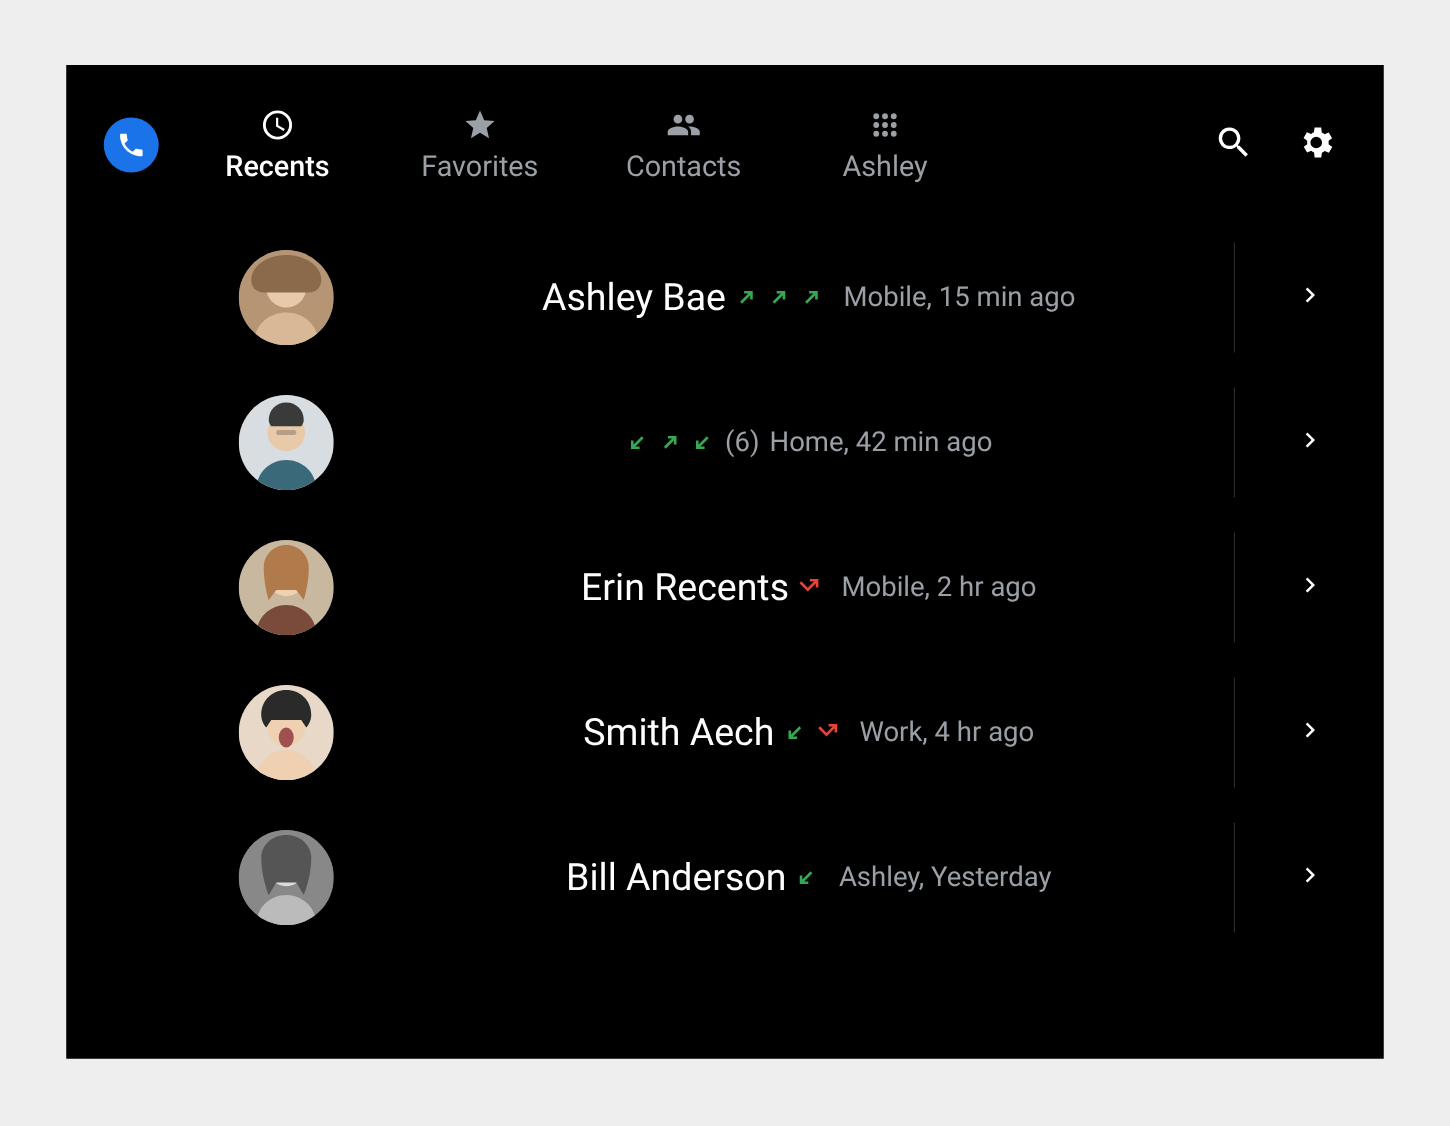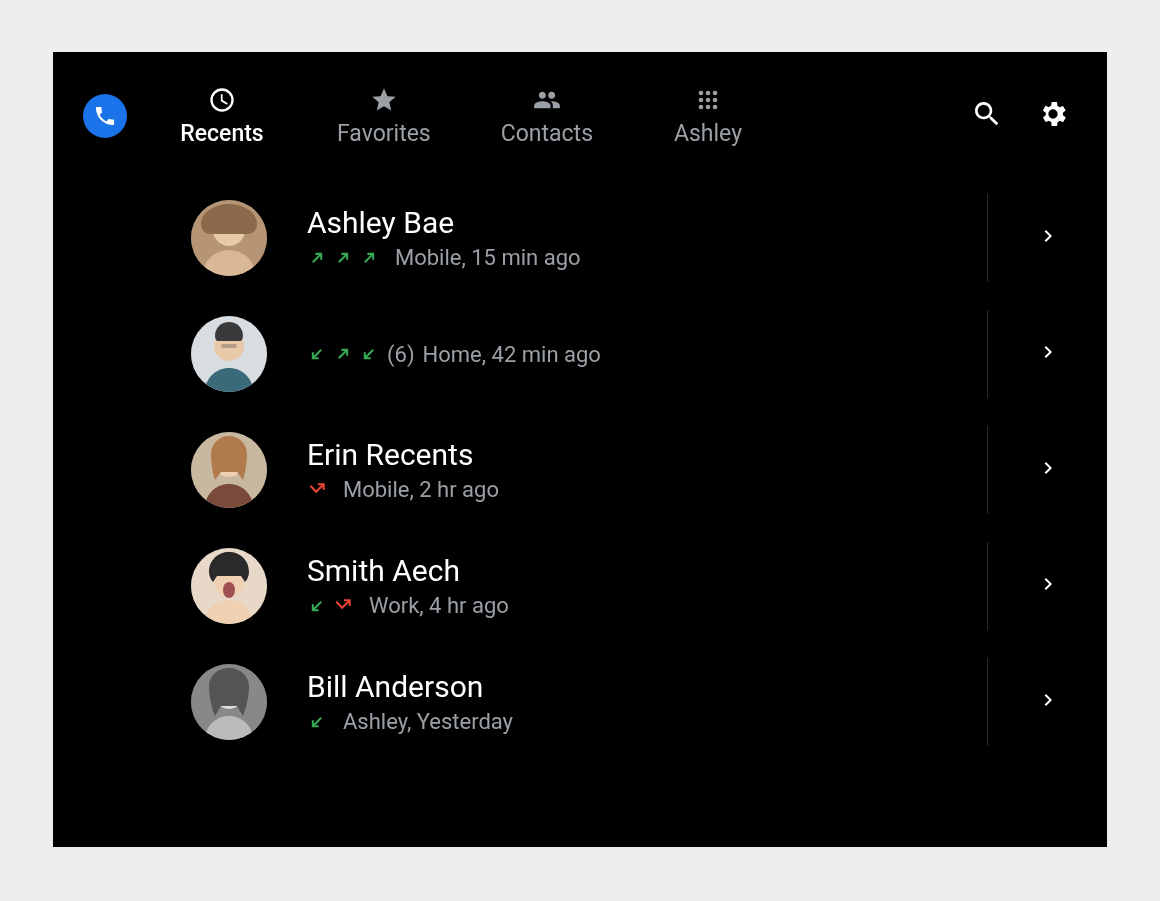--- a/index.html
+++ b/index.html
@@ -94,21 +94,20 @@
     background: #555;
     flex-shrink: 0;
     overflow: hidden;
   }
   .avatar svg { width: 100%; height: 100%; display: block; }
 
   .row-main {
     margin-left: 40px;
     flex: 1;
     display: flex;
-    flex-direction: column;
     justify-content: center;
     gap: 6px;
   }
   .name {
     font-size: 30px;
     font-weight: 400;
     color: #ffffff;
     line-height: 1.1;
   }
   .subline {

